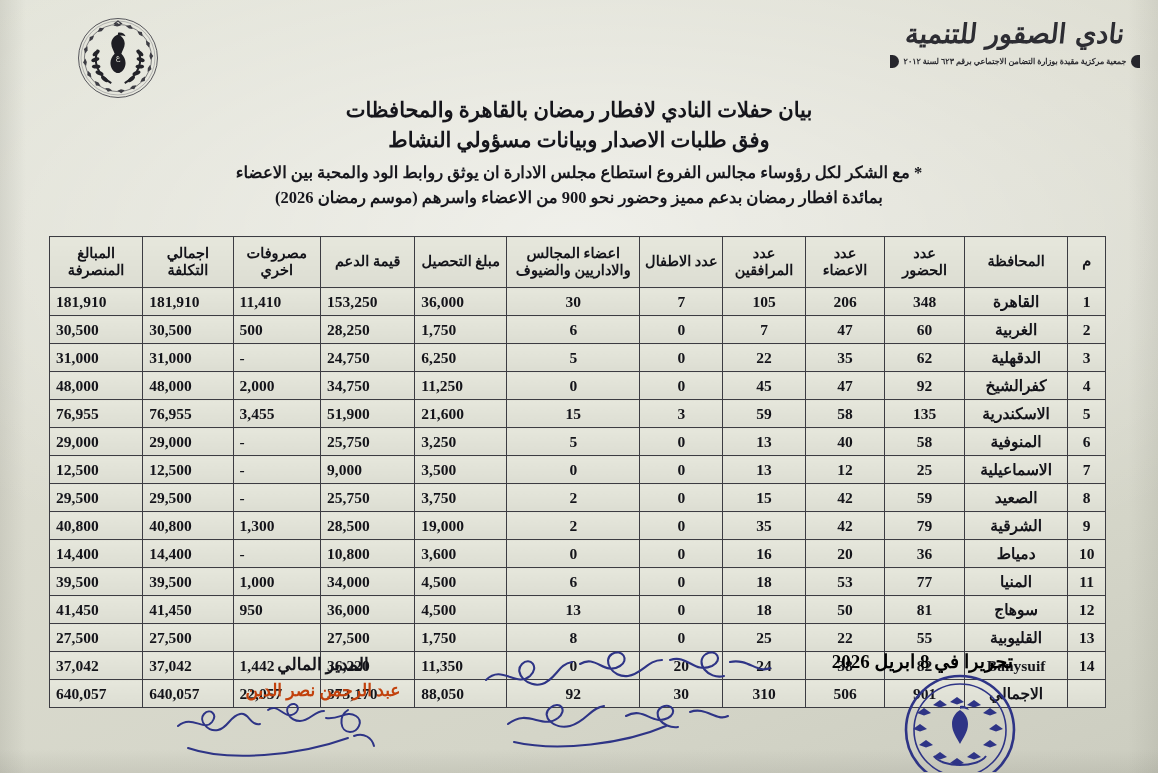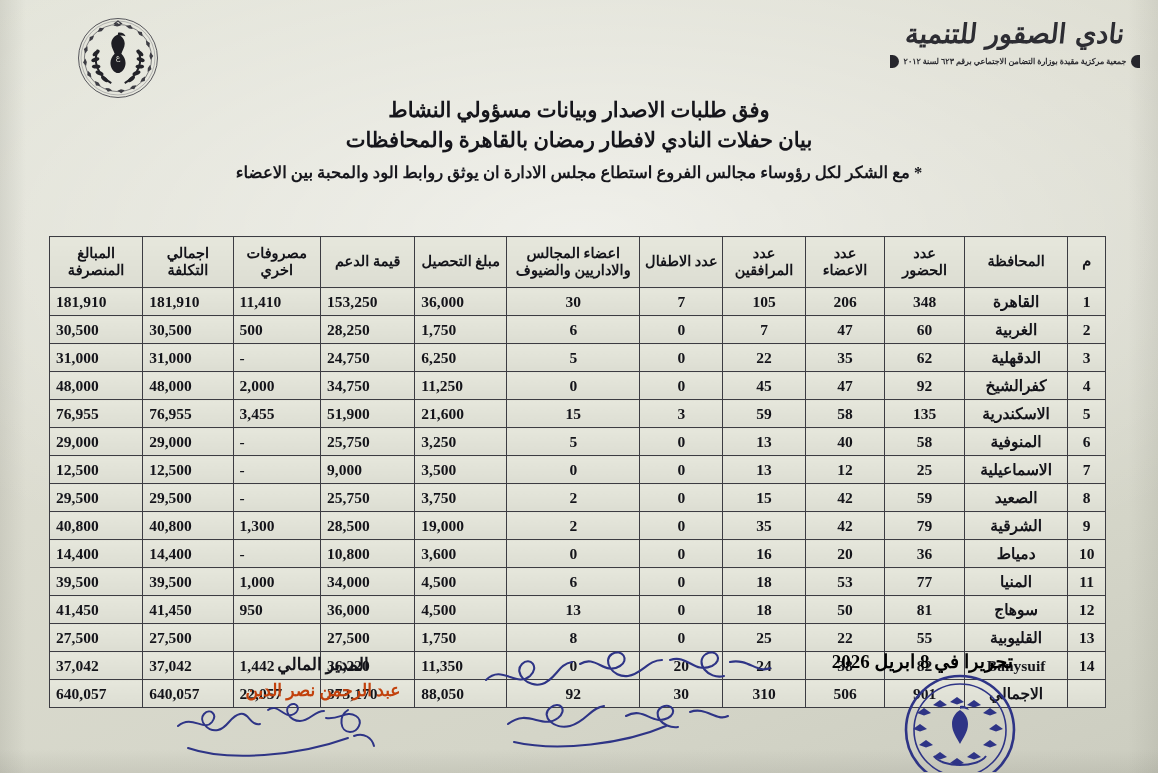--- a/index.html
+++ b/index.html
@@ -320,26 +320,27 @@
       <div class="club-name">نادي الصقور للتنمية</div>
       <div class="club-reg-row">
         <span class="cap l"></span>
         <span class="club-reg">جمعية مركزية مقيدة بوزارة التضامن الاجتماعي برقم ٦٢٣ لسنة ٢٠١٢</span>
         <span class="cap r"></span>
       </div>
     </div>
   </div>
 
   <div class="titles">
+    <div class="title-line">بيان حفلات النادي لافطار رمضان بالقاهرة والمحافظات</div>
     <div class="title-line">وفق طلبات الاصدار وبيانات مسؤولي النشاط</div>
-    <div class="title-line">بيان حفلات النادي لافطار رمضان بالقاهرة والمحافظات</div>
   </div>
 
   <div class="note">
     <div class="note-line">* مع الشكر لكل رؤوساء مجالس الفروع استطاع مجلس الادارة ان يوثق روابط الود والمحبة بين الاعضاء</div>
+    <div class="note-line">بمائدة افطار رمضان بدعم مميز وحضور نحو 900 من الاعضاء واسرهم (موسم رمضان 2026)</div>
   </div>
 
   <div class="table-wrap">
     <table class="report">
       <colgroup>
         <col class="c-idx">
           <col class="c-gov">
           <col class="c-att">
           <col class="c-mem">
         <col class="c-comp">

